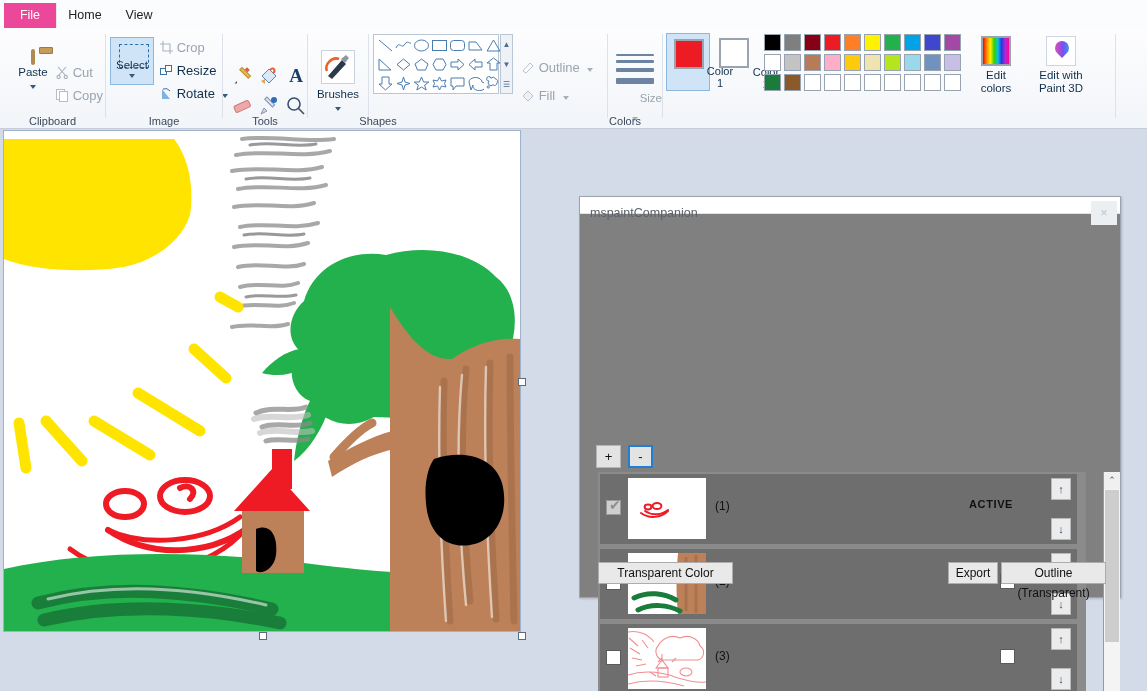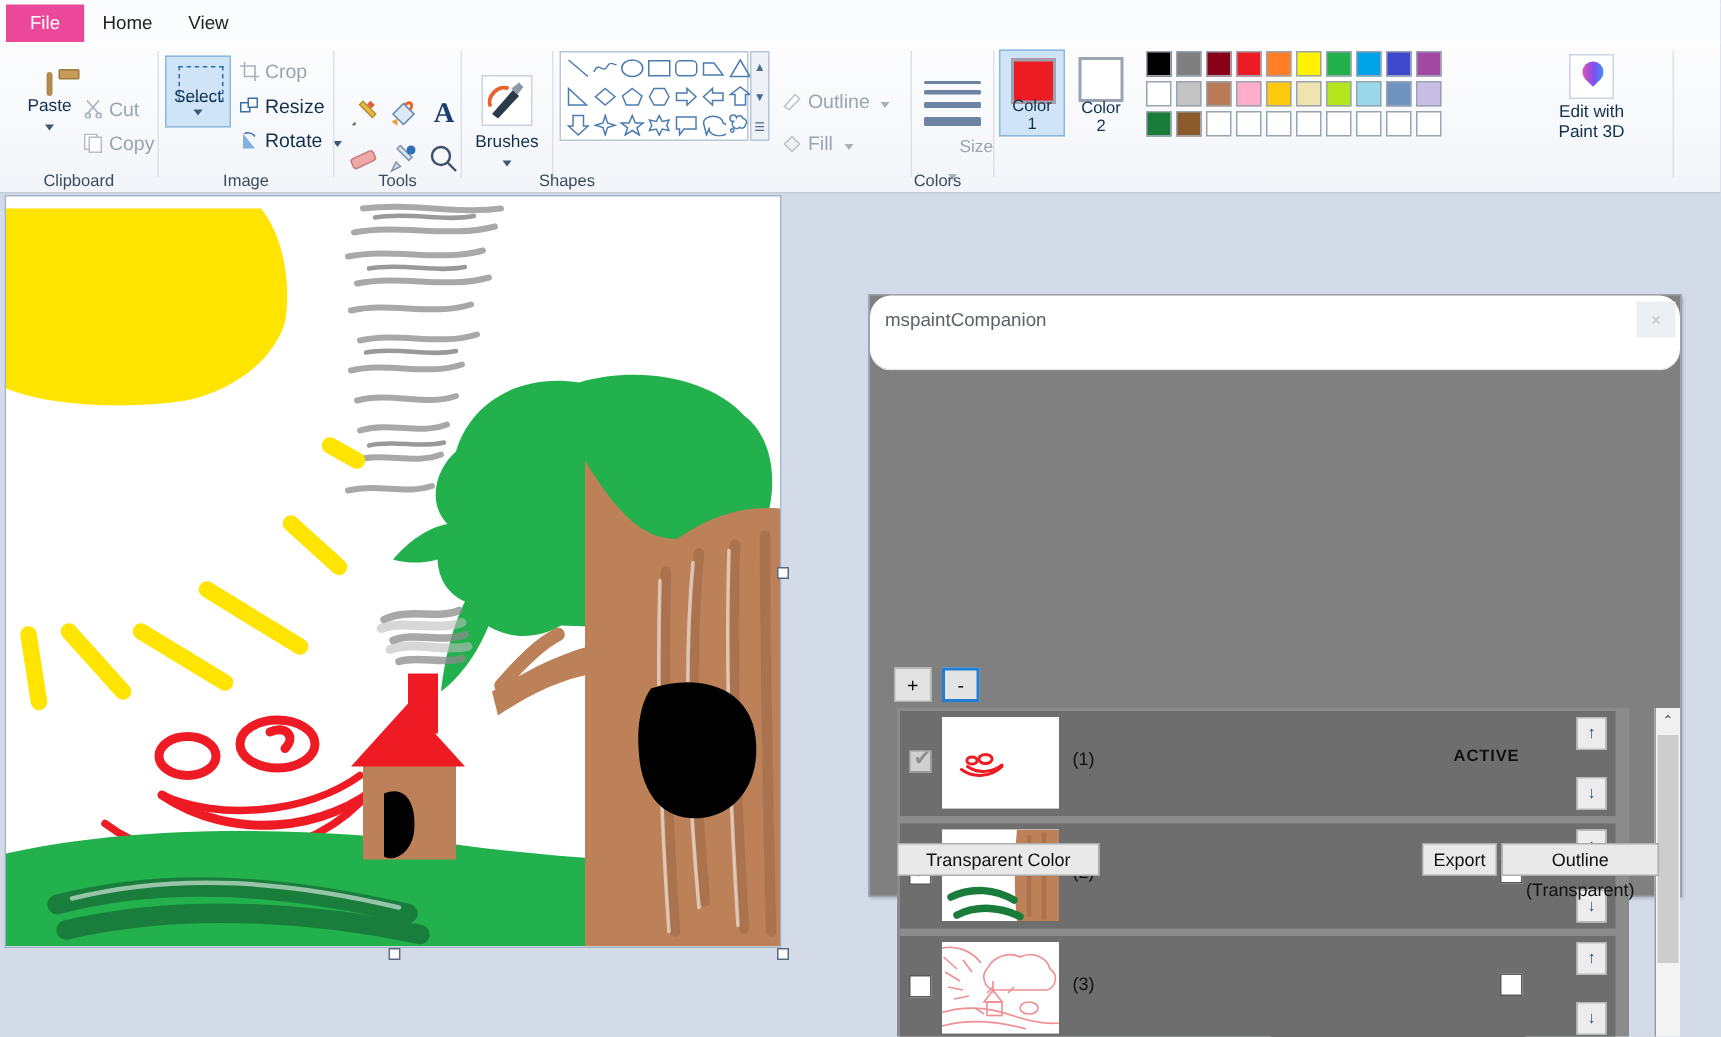--- a/index.html
+++ b/index.html
@@ -62,40 +62,40 @@
   .spin div{ font-size:8px; color:#4a6d92; text-align:center; line-height:20px; height:20px; }
 
   
   .szbar{ position:absolute; left:0; background:#6d83a2; border-radius:1px; }
 
   
   .sw { position:absolute; width:17px; height:17px; border:1px solid #9aa4b0; box-sizing:border-box; }
   .bigsw-wrap{ position:absolute; width:44px; height:58px; box-sizing:border-box; }
   .bigsw-wrap.sel{ background:#cfe4f7; border:1px solid #8cb8e0; }
   .bigsw{ position:absolute; left:7px; top:5px; width:30px; height:30px; border:2px solid #9aa4b0; box-sizing:border-box; }
-  .bigsw-lbl{ position:absolute; left:0; bottom:1px; width:100%; text-align:center; font-size:11px; color:#11304d; line-height:12px;}
+  .bigsw-lbl{ position:absolute; left:0; bottom:1px; width:100%; text-align:center; font-size:11px; color:#11304d; line-height:12px;padding-left:32px;}
 
   .rainbow{ width:30px;height:30px;border:2px solid #9aa4b0;box-sizing:border-box;
             background:linear-gradient(90deg,#ff0000,#ff8a00,#ffee00,#36d100,#00c4e8,#2a37e0,#b028d8,#ff0090);}
 
   .p3d{ width:30px;height:30px;border:1px solid #cdd5e0;box-sizing:border-box;background:#fff;position:relative;}
   .p3d:after{content:"";position:absolute;left:8px;top:4px;width:14px;height:14px;border-radius:50% 50% 50% 0;
              transform:rotate(-45deg);background:linear-gradient(135deg,#ff4fa3,#7a4ff0 55%,#22b6f0);}
 
   
   .canvaswrap{ position:absolute; left:3px; top:130px; width:518px; height:502px;
                border:1px solid #9fb2cc; box-sizing:border-box; background:#fff; overflow:hidden; }
   .hnd{ position:absolute; width:6px; height:6px; background:#fff; border:1px solid #5a6b80; }
 
   
   .dlg{ position:absolute; left:579px; top:196px; width:542px; height:402px;
         background:#808080; border:1px solid #9da4ad;
         box-shadow:1px 1px 2px rgba(0,0,0,.18); box-sizing:border-box; }
-  .dlg-title{ position:absolute; left:0; top:0; width:100%; height:50px; background:#fff;
-              border-bottom:1px solid #dfe2e6; box-sizing:border-box;border-radius:14px; }
+  .dlg-title{ position:absolute; left:0; top:0; width:100%; height:17px; background:#fff;
+              border-bottom:1px solid #dfe2e6; box-sizing:border-box; }
   .dlg-title span{ position:absolute; left:10px; top:9px; font-size:12.5px; color:#5b6269; }
   .dlg-close{ position:absolute; right:3px; top:4px; width:26px; height:24px; background:#eceff1;
               color:#bfc5cb; font-size:12px; text-align:center; line-height:24px; cursor:default; }
 
   .tb-btn{ position:absolute; top:248px; width:25px; height:23px; background:#e3e3e3;
            border:1px solid #b5b5b5; box-sizing:border-box; font-size:13px; color:#111;
            text-align:center; line-height:21px; cursor:default; }
   .tb-btn.sel{ border:2px solid #1f7fd4; line-height:19px; }
 
   .layerlist{ position:absolute; left:18px; top:275px; width:488px; height:283px;
@@ -482,20 +482,27 @@
           <div class="sw" style="left: 40px; top: 40px; background: rgb(255, 255, 255);"></div>
           <div class="sw" style="left: 60px; top: 40px; background: rgb(255, 255, 255);"></div>
           <div class="sw" style="left: 80px; top: 40px; background: rgb(255, 255, 255);"></div>
           <div class="sw" style="left: 100px; top: 40px; background: rgb(255, 255, 255);"></div>
           <div class="sw" style="left: 120px; top: 40px; background: rgb(255, 255, 255);"></div>
           <div class="sw" style="left: 140px; top: 40px; background: rgb(255, 255, 255);"></div>
           <div class="sw" style="left: 160px; top: 40px; background: rgb(255, 255, 255);"></div>
           <div class="sw" style="left: 180px; top: 40px; background: rgb(255, 255, 255);"></div>
         </div>
 
+      <div class="btnbig" style="left:306px;top:8px;width:54px;">
+        <span class="ico rainbow"></span>
+        <div style="margin-top:3px;line-height:13px;">
+          <span>Edit</span><br>
+          <span>colors</span>
+        </div>
+      </div>
 
       <div class="btnbig" style="left:364px;top:8px;width:68px;">
         <span class="ico p3d"></span>
         <div style="margin-top:3px;line-height:13px;">
           <span>Edit with</span><br>
           <span>Paint 3D</span>
         </div>
       </div>
       <div class="glabel" style="left:-280px;width:484px;">Colors</div>
     </div>

